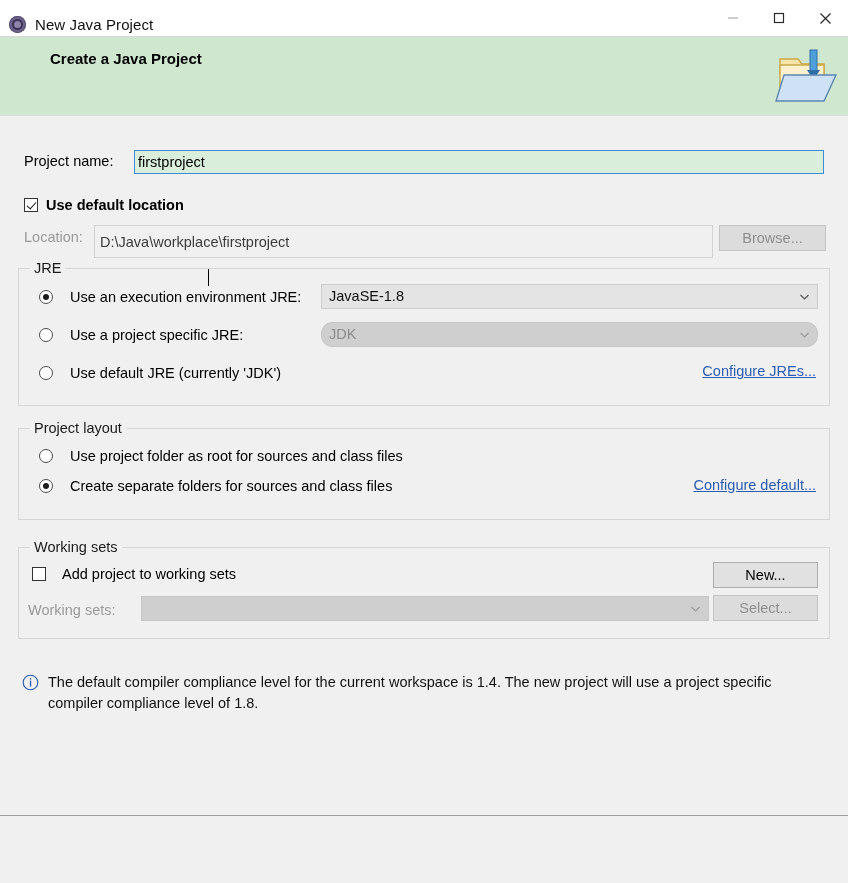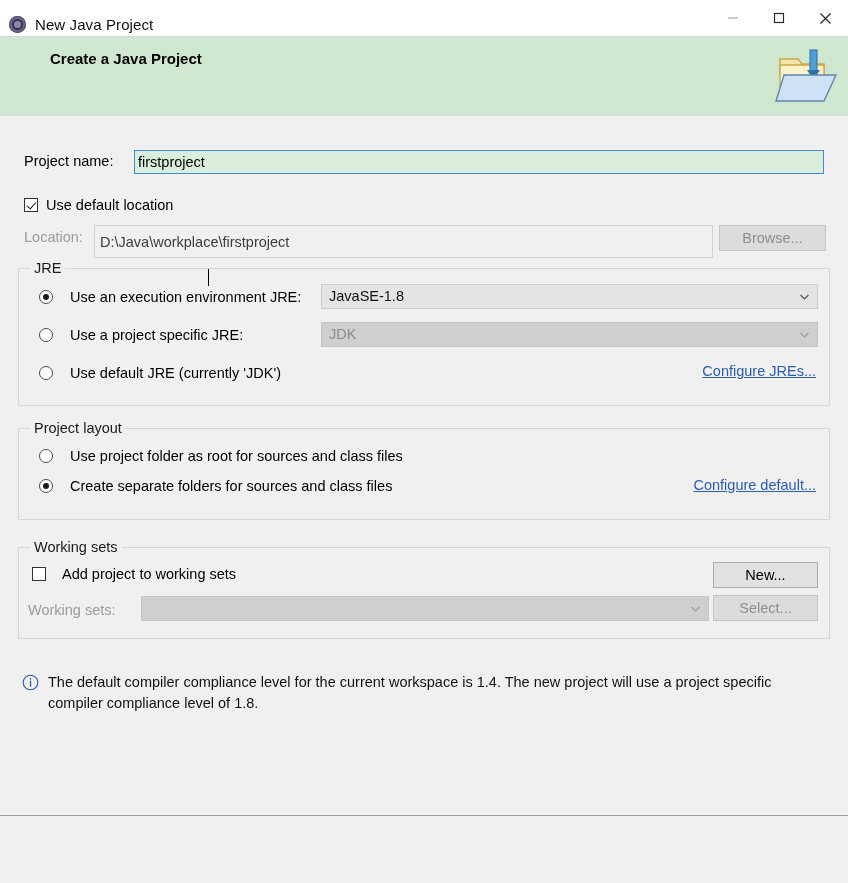--- a/index.html
+++ b/index.html
@@ -140,20 +140,21 @@
     left: 208px; top: 152px;
     width: 1px; height: 18px;
     background: #000000;
   }
 
   .chk-row {
     position: absolute;
     left: 24px; top: 81px;
     display: flex;
     align-items: center;
+    font-weight: bold;
   }
   .cbox {
     width: 14px; height: 14px;
     border: 1px solid #333333;
     background: #ffffff;
     box-sizing: border-box;
     position: relative;
     flex: 0 0 auto;
   }
   .cbox.checked::after {
@@ -392,21 +393,21 @@
       <span class="val">JavaSE-1.8</span>
       <svg class="arrow" viewBox="0 0 9 6">
           <path d="M0.5 1 L4.5 5 L8.5 1" fill="none" stroke="#555" stroke-width="1.2"></path>
         </svg>
     </div>
 
     <div class="radio-row" style="left:20px; top:58px;">
       <span class="radio"></span>
       <span class="radio-label">Use a project specific JRE:</span>
     </div>
-    <div class="combo disabled" style="left:302px; top:53px; width:497px;">
+    <div class="combo disabled" style="left:302px; top:53px; width:497px;border-radius:11px;">
       <span class="val">JDK</span>
       <svg class="arrow" viewBox="0 0 9 6">
           <path d="M0.5 1 L4.5 5 L8.5 1" fill="none" stroke="#9b9b9b" stroke-width="1.2"></path>
         </svg>
     </div>
 
     <div class="radio-row" style="left:20px; top:96px;">
       <span class="radio"></span>
       <span class="radio-label">Use default JRE (currently 'JDK')</span>
     </div>

